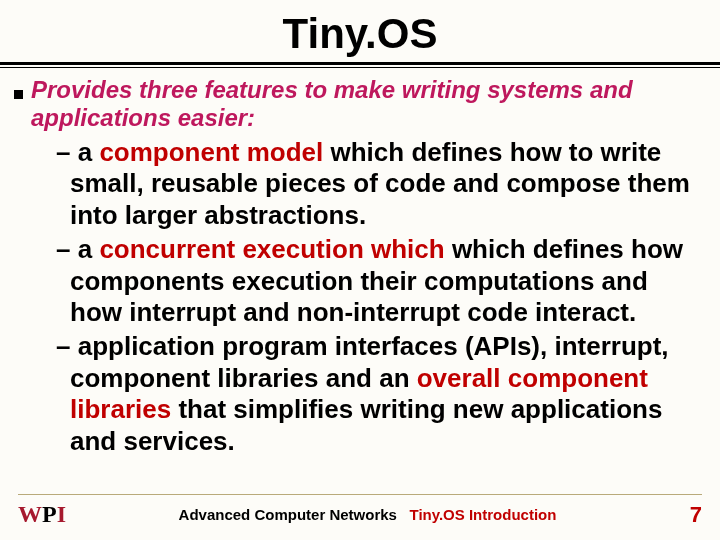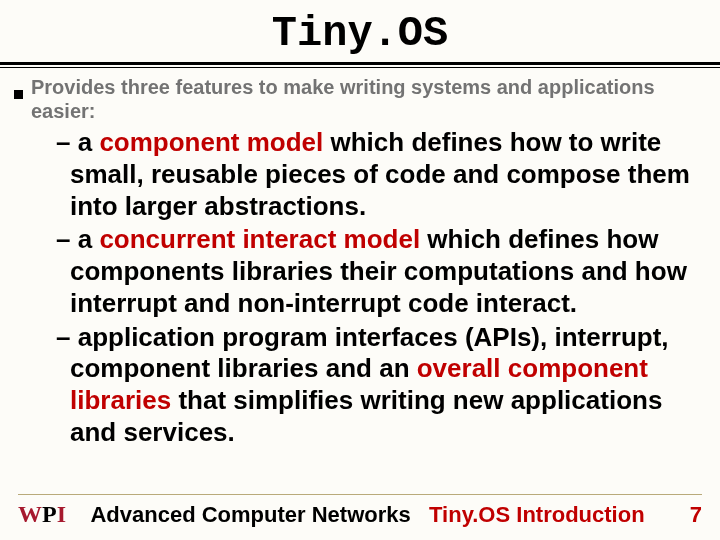--- a/index.html
+++ b/index.html
@@ -12,21 +12,20 @@
     overflow: hidden;
   }
   .title-wrap {
     text-align: center;
     padding-top: 10px;
   }
   .title {
     font-size: 42px;
     font-weight: bold;
     color: #000;
-    font-family: Liberation Mono, monospace;
   }
   .title-underline {
     margin-top: 4px;
     border-top: 3px solid #000;
     border-bottom: 1px solid #000;
     height: 6px;
     width: 100%;
   }
   .content {
     padding: 8px 22px 0 14px;
@@ -37,24 +36,25 @@
   }
   .bullet-sq {
     width: 9px;
     height: 9px;
     background: #000;
     margin-top: 14px;
     margin-right: 8px;
     flex: 0 0 auto;
   }
   .lead {
-    font-size: 20px;
+    font-size: 24px;
     font-weight: bold;
     line-height: 1.18;
-    color: #737373;
+    color: #be185d;
+    font-style: italic;
   }
   .sublist {
     margin-left: 42px;
     margin-top: 4px;
   }
   .subitem {
     font-size: 26px;
     font-weight: bold;
     color: #000;
     line-height: 1.22;
@@ -86,21 +86,21 @@
     font-weight: bold;
     font-size: 24px;
     letter-spacing: -1px;
   }
   .logo .w { color: #a6192e; }
   .logo .p { color: #000; margin: 0 1px; }
   .logo .i { color: #a6192e; }
   .footer-center {
     flex: 1;
     text-align: center;
-    font-size: 22px;
+    font-size: 15px;
     font-weight: bold;
   }
   .pagenum {
     color: #c00000;
     font-size: 22px;
     font-weight: bold;
     width: 32px;
     text-align: right;
   }
 </style>
@@ -112,21 +112,21 @@
   <div class="title-underline"></div>
 </div>
 
 <div class="content">
   <div class="lead-row">
     <div class="bullet-sq"></div>
     <div class="lead">Provides three features to make writing systems and applications easier:</div>
   </div>
   <div class="sublist">
     <div class="subitem">– <span>a </span><span class="red">component model</span><span> which defines how to write small, reusable pieces of code and compose them into larger abstractions.</span></div>
-    <div class="subitem">– <span>a </span><span class="red">concurrent interact model</span><span> which defines how components libraries their computations and how interrupt and non-interrupt code interact.</span></div>
+    <div class="subitem">– <span>a </span><span class="red">concurrent execution which</span><span> which defines how components execution their computations and how interrupt and non-interrupt code interact.</span></div>
     <div class="subitem">– <span>application program interfaces (APIs), interrupt, component libraries and an </span><span class="red">overall component libraries</span><span> that simplifies writing new applications and services.</span></div>
   </div>
 </div>
 
 <div class="footer">
   <div class="footer-line"></div>
   <div class="footer-row">
     <div class="logo">
       <span class="w">W</span>
         <span class="p">P</span>

